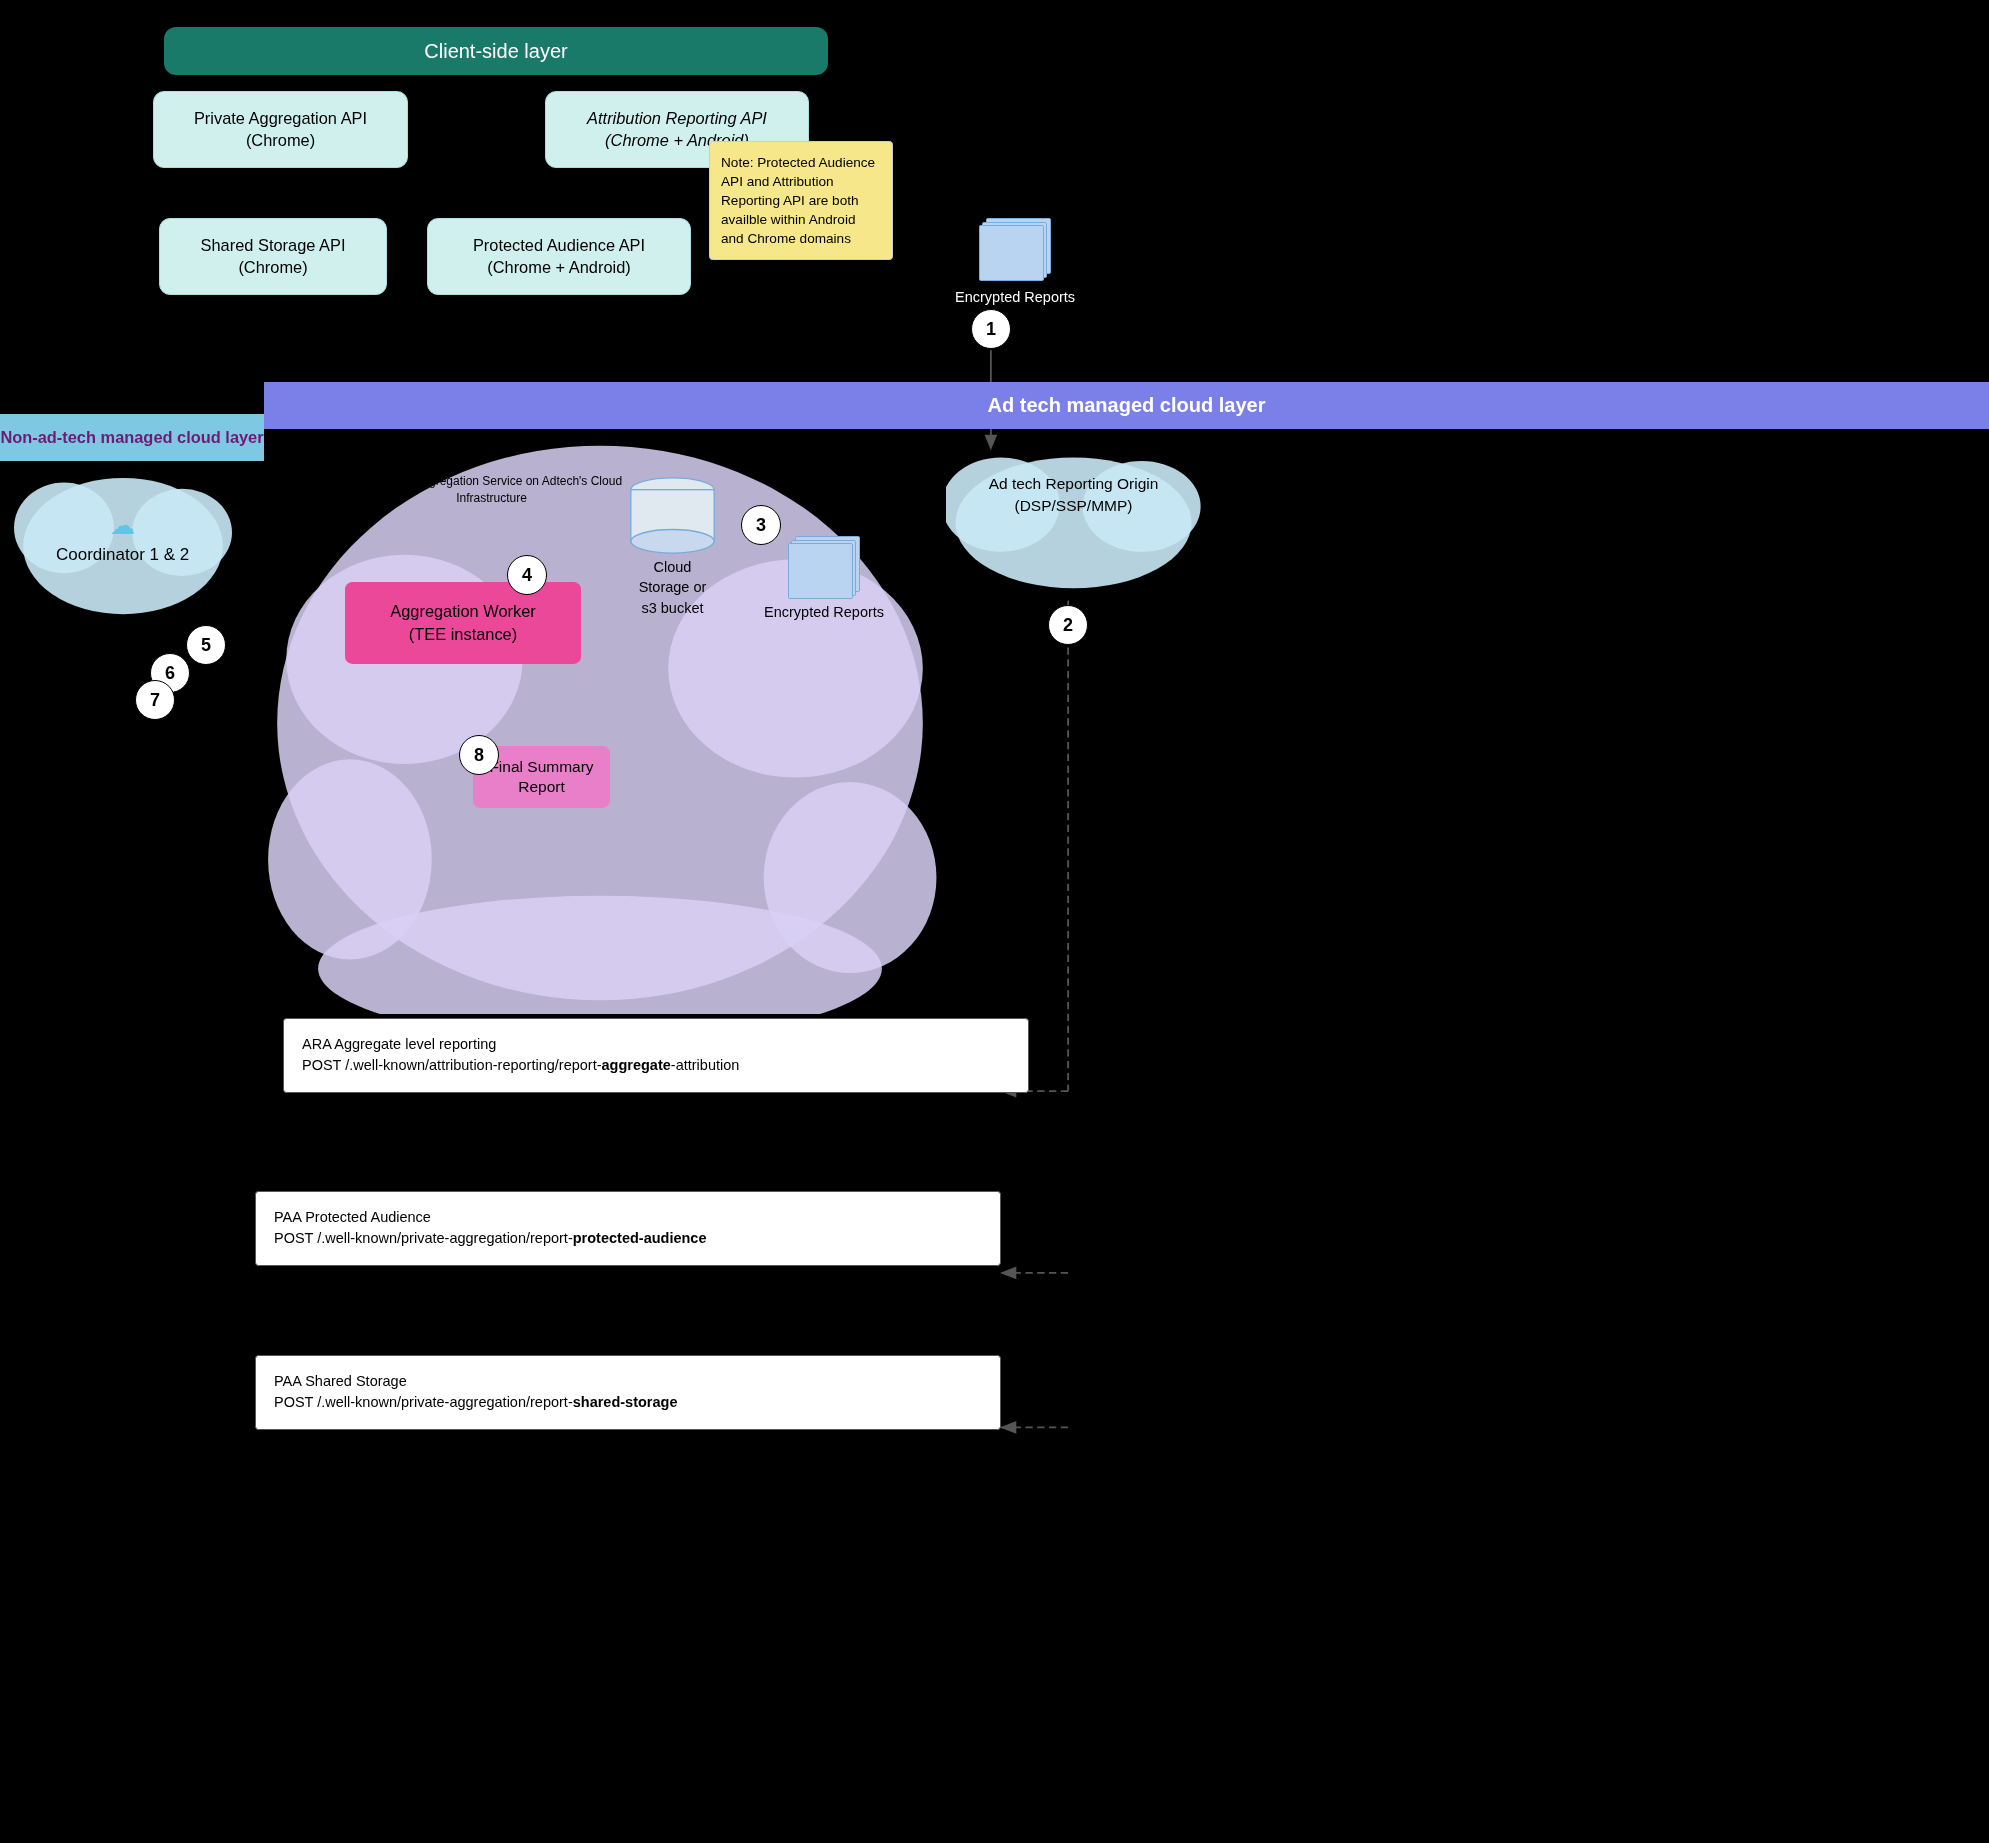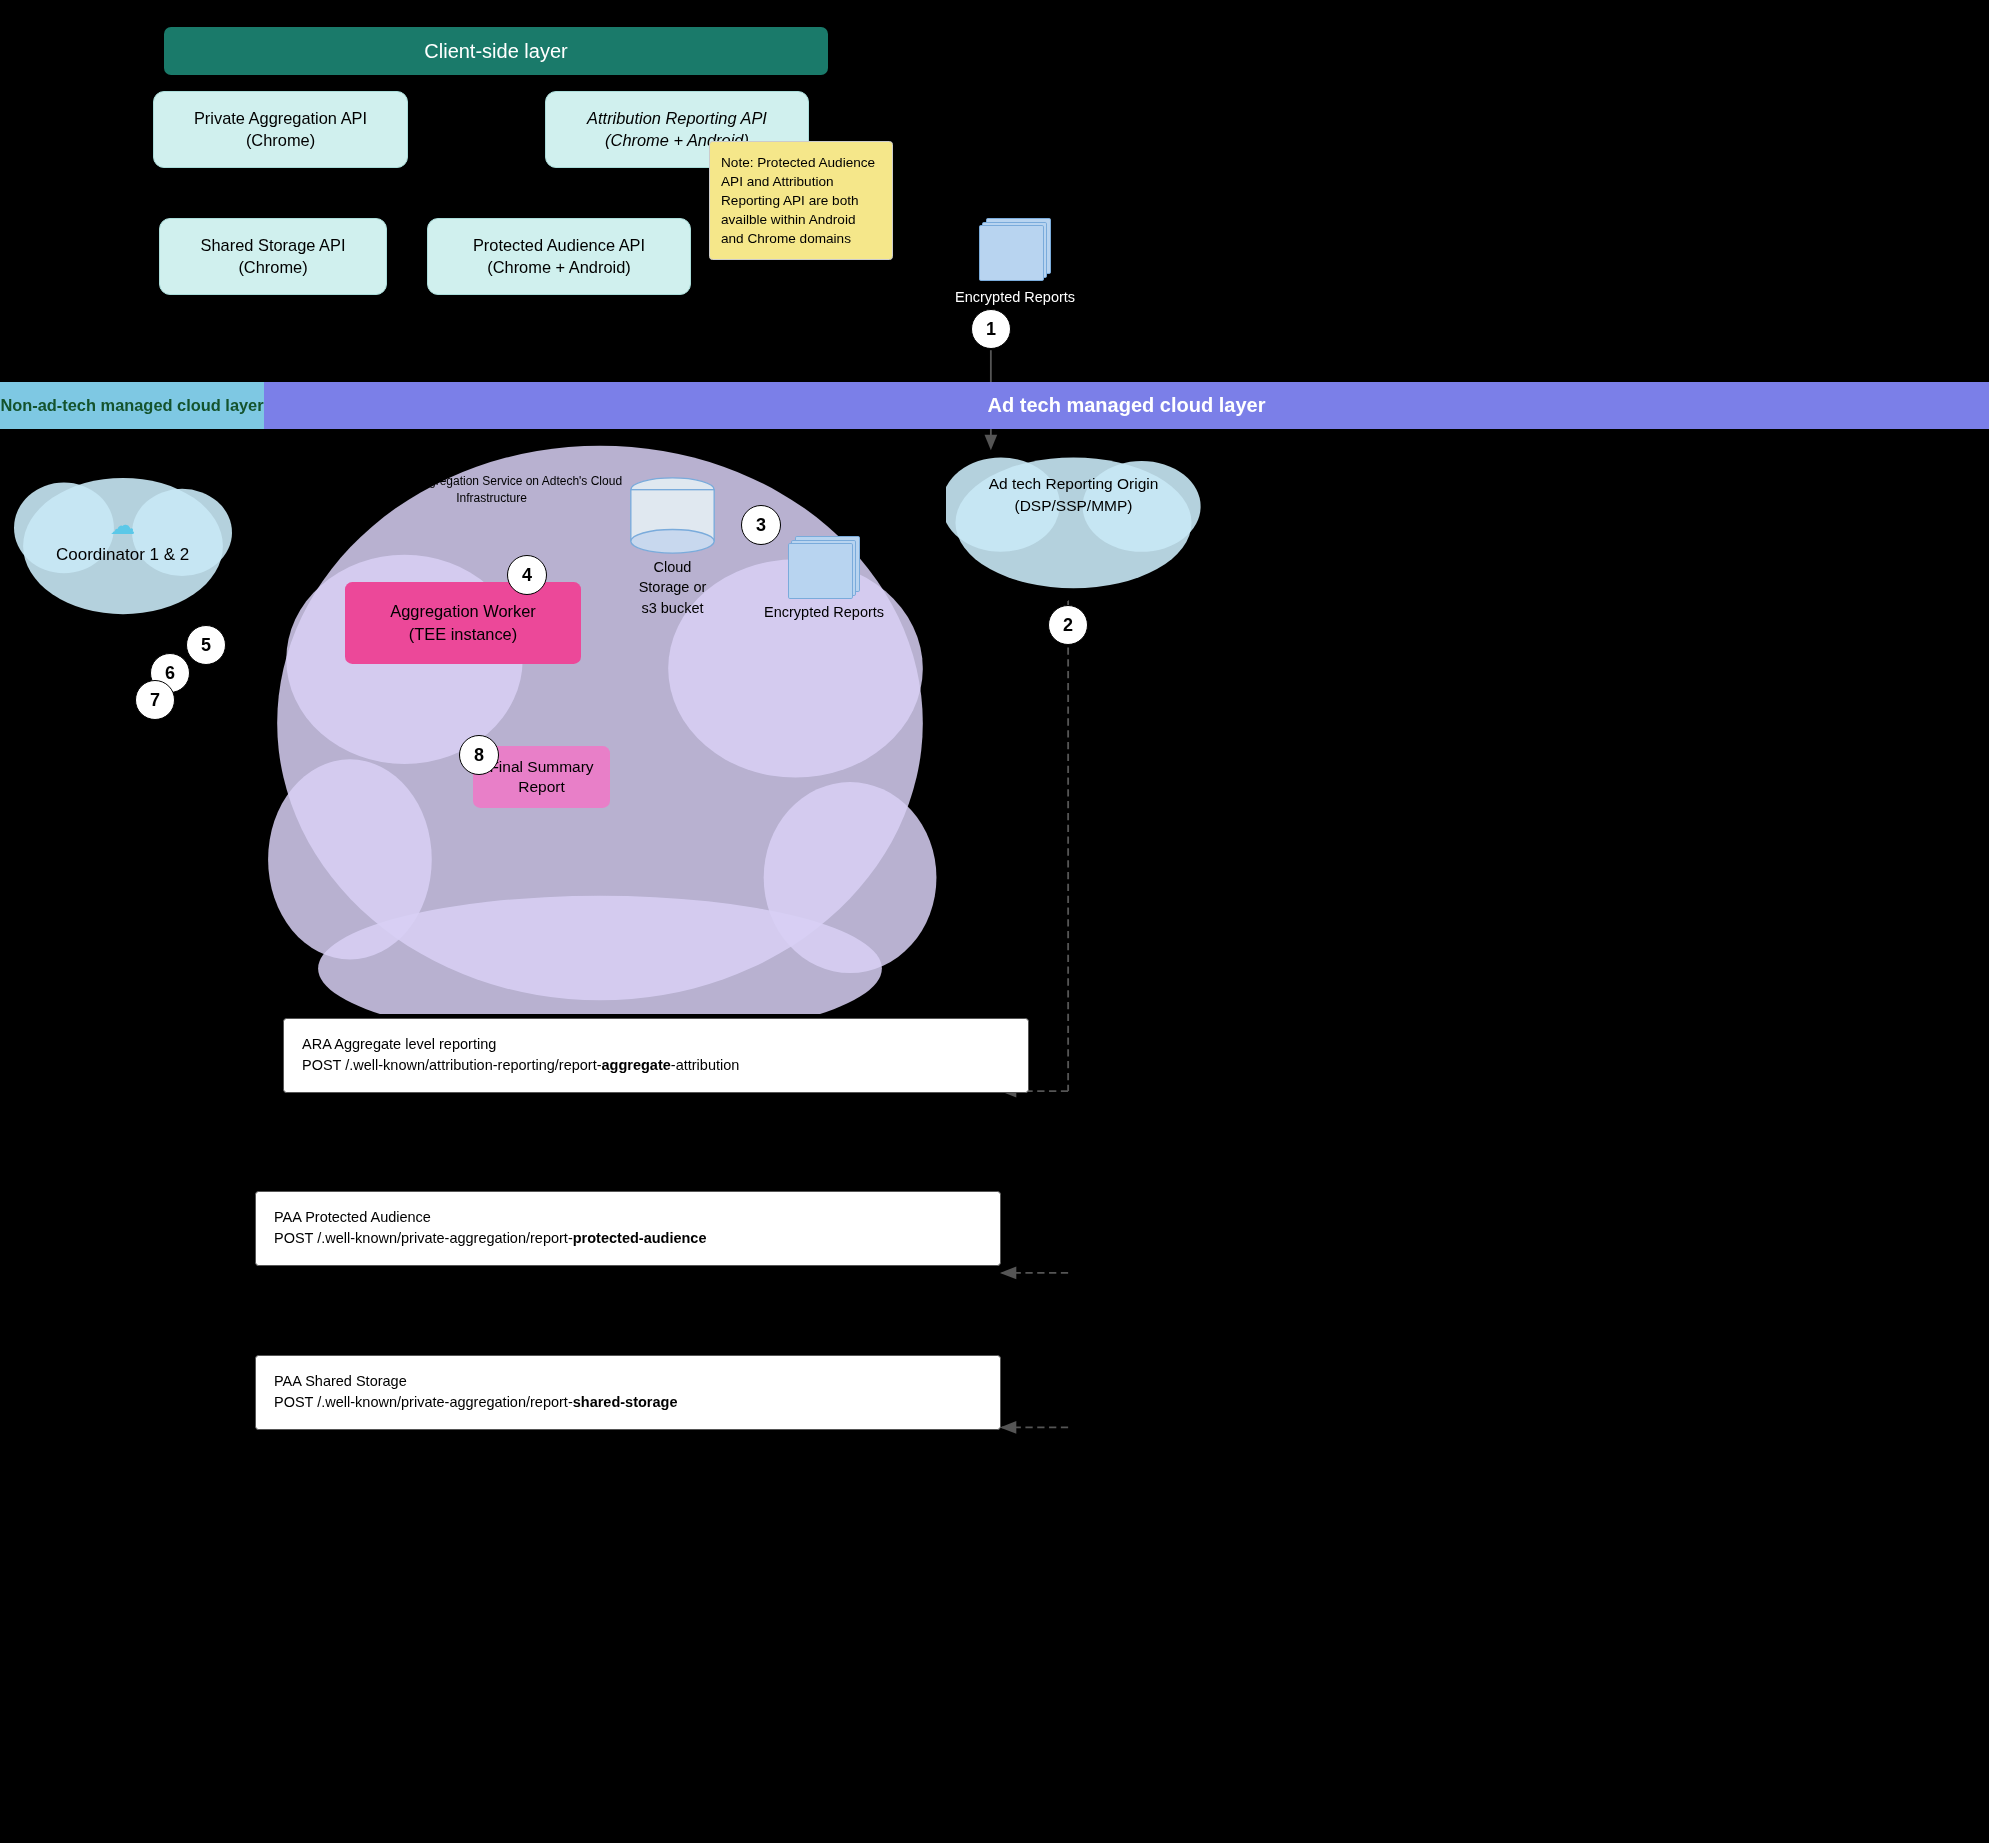--- a/index.html
+++ b/index.html
@@ -17,21 +17,21 @@
       height: 1844px;
     }
 
     
     .client-layer-bar {
       position: absolute;
       top: 27px;
       left: 164px;
       width: 664px;
       background: #1a7a6a;
-      border-radius: 7px;
+      border-radius: 12px;
       padding: 12.7px 18px;
       text-align: center;
       color: #fff;
       font-size: 20px;
     }
 
     
     .box-light-cyan {
       position: absolute;
       background: #d0f0ee;
@@ -144,22 +144,23 @@
       display: flex;
     }
     .non-ad-tech-bar {
       background: #7ec8e3;
       width: 264px;
       height: 47px;
       display: flex;
       align-items: center;
       justify-content: center;
       font-size: 16.4px;
-      color: #14532d;
+      color: #701a75;
       font-weight: bold;
+      margin-top: 32px;
     }
     .ad-tech-bar {
       background: #7b7fe8;
       flex: 1;
       height: 47px;
       display: flex;
       align-items: center;
       justify-content: center;
       font-size: 20px;
       color: #fff;

